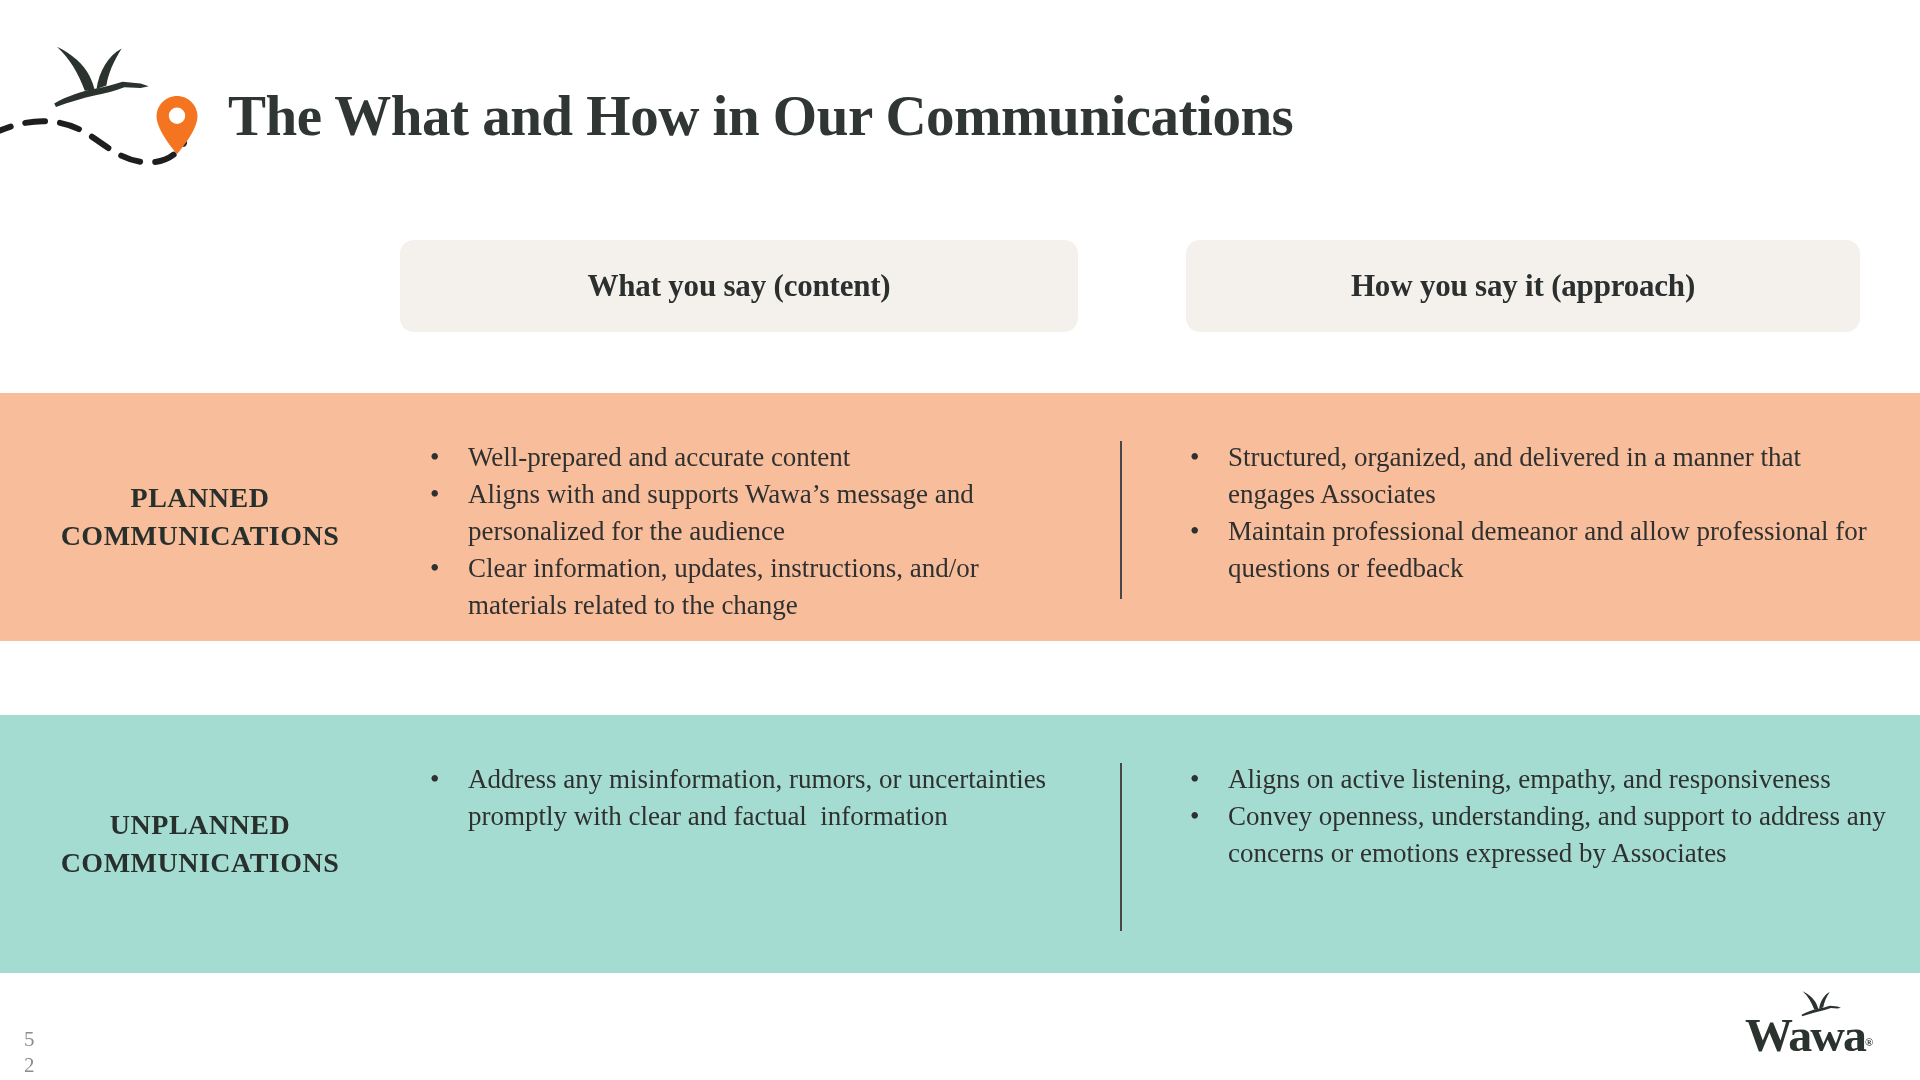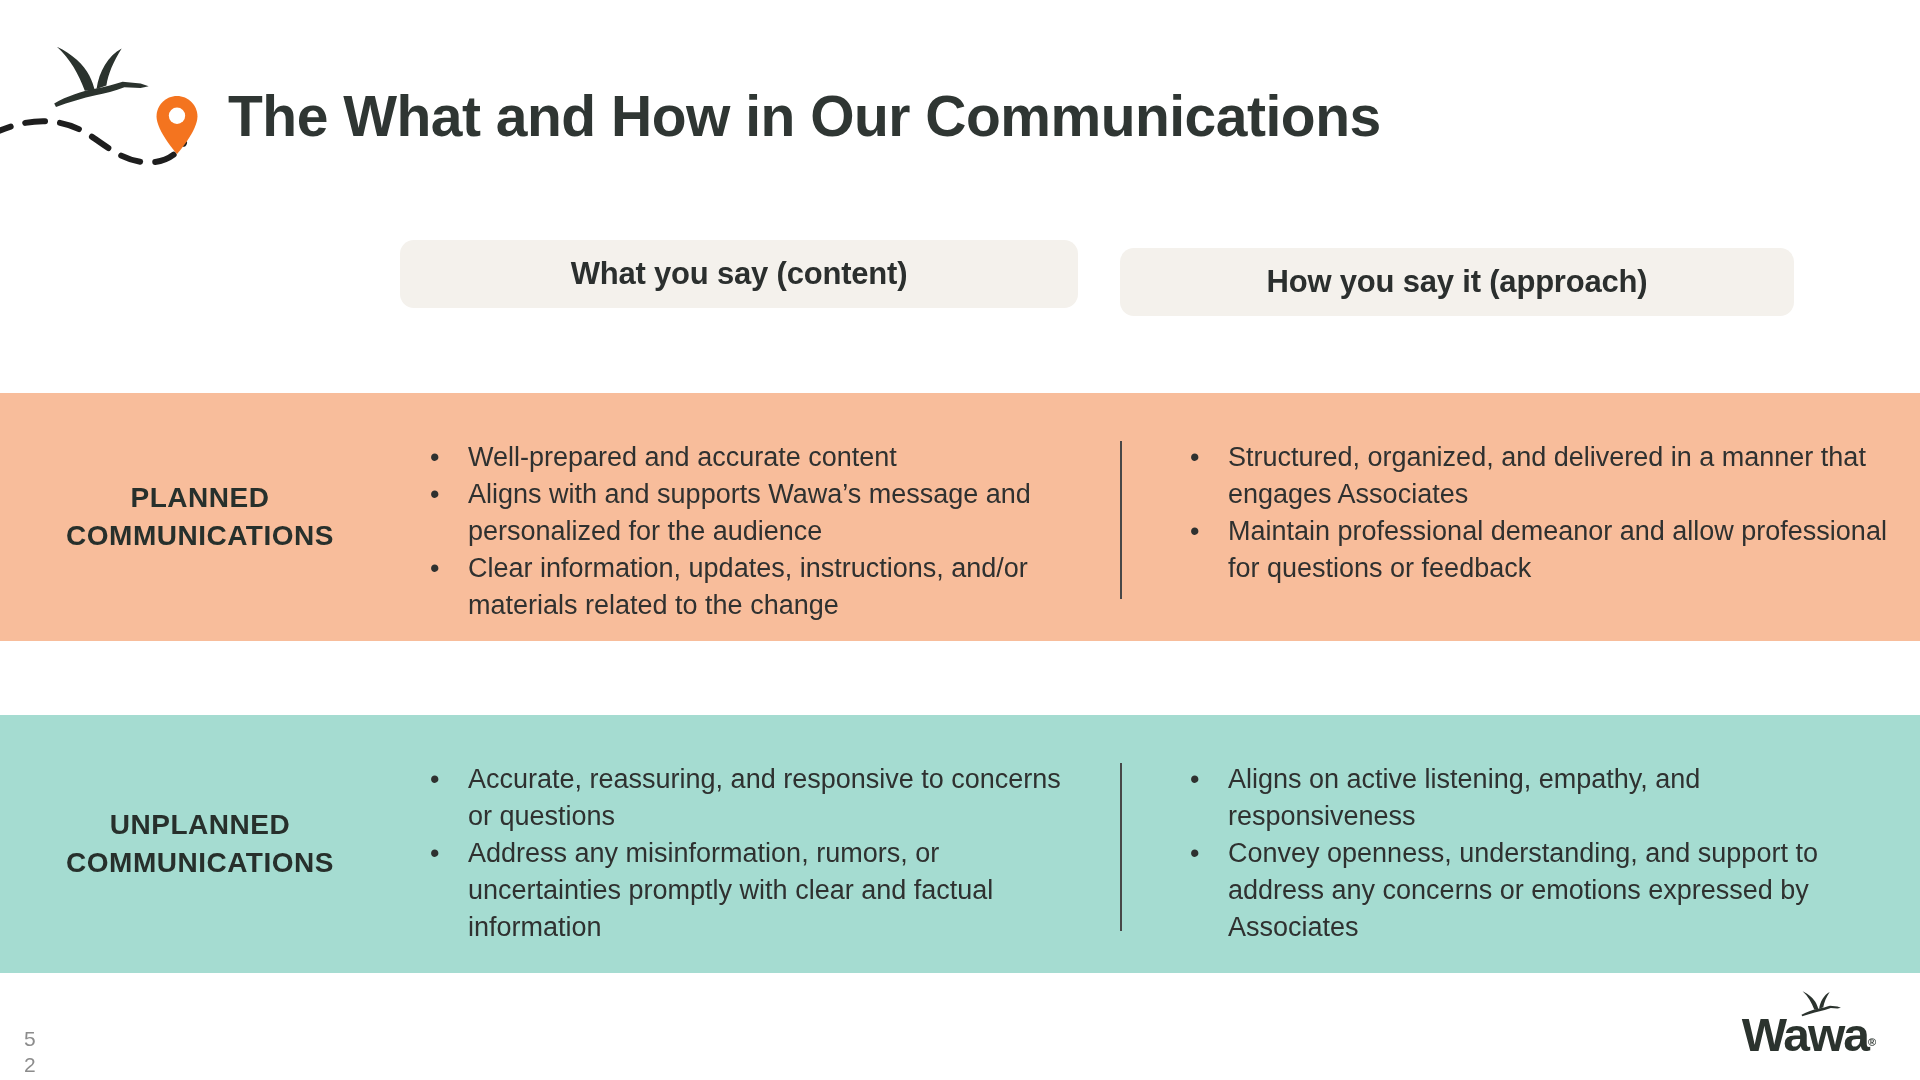--- a/index.html
+++ b/index.html
@@ -1,37 +1,37 @@
 <!DOCTYPE html>
 <html><head>
 <meta charset="utf-8">
 <style>
   html,body{margin:0;padding:0;background:#ffffff;}
   .slide{
     position:relative;width:1920px;height:1080px;background:#ffffff;overflow:hidden;
-    font-family:Liberation Sans, sans-serif;color:#2e3431;border-radius:8px;
+    font-family:Liberation Serif, serif;color:#2e3431;border-radius:8px;
   }
 
   
   .goose-big{position:absolute;left:46px;top:44px;width:110px;height:72px;}
   .flight-path{position:absolute;left:0px;top:112px;width:210px;height:76px;}
   .pin{position:absolute;left:156px;top:96px;width:42px;height:58px;}
   .page-title{
     position:absolute;left:228px;top:80px;width:1500px;
     font-size:57px;line-height:72px;font-weight:bold;letter-spacing:-0.5px;color:#2f3633;
   }
 
   
   .chip{
-    position:absolute;top:240px;height:68px;background:#F4F1EC;border-radius:14px;
+    position:absolute;top:240px;height:92px;background:#F4F1EC;border-radius:14px;
     display:flex;align-items:center;justify-content:center;
     font-size:31px;font-weight:bold;color:#2b2f2e;letter-spacing:-0.2px;
   }
   .chip-what{left:400px;width:678px;}
-  .chip-how{left:1120px;width:674px;margin-top:8px;}
+  .chip-how{left:1186px;width:674px;}
 
   
   .band{position:absolute;left:0;width:1920px;display:flex;box-sizing:border-box;}
   .band-planned{top:393px;height:248px;background:#F8BD9B;}
   .band-unplanned{top:715px;height:258px;background:#A5DCD1;}
 
   .band-label{
     flex:0 0 400px;display:flex;flex-direction:column;align-items:center;justify-content:center;
     text-align:center;font-weight:bold;font-size:28px;line-height:38px;
     letter-spacing:0.5px;color:#27302c;
@@ -111,21 +111,20 @@
   </section>
 
   <section class="band band-unplanned">
     <div class="band-label">
       <span>UNPLANNED</span>
       <span>COMMUNICATIONS</span>
     </div>
     <div class="band-content">
       <div class="cell-left">
         <ul class="bullets">
-            <li>Accurate, reassuring, and responsive to concerns or questions</li>
             <li>Address any misinformation, rumors, or uncertainties promptly with clear and factual  information</li>
           </ul>
       </div>
       <div class="v-divider"></div>
       <div class="cell-right">
         <ul class="bullets">
             <li>Aligns on active listening, empathy, and responsiveness</li>
             <li>Convey openness, understanding, and support to address any concerns or emotions expressed by Associates</li>
           </ul>
       </div>

